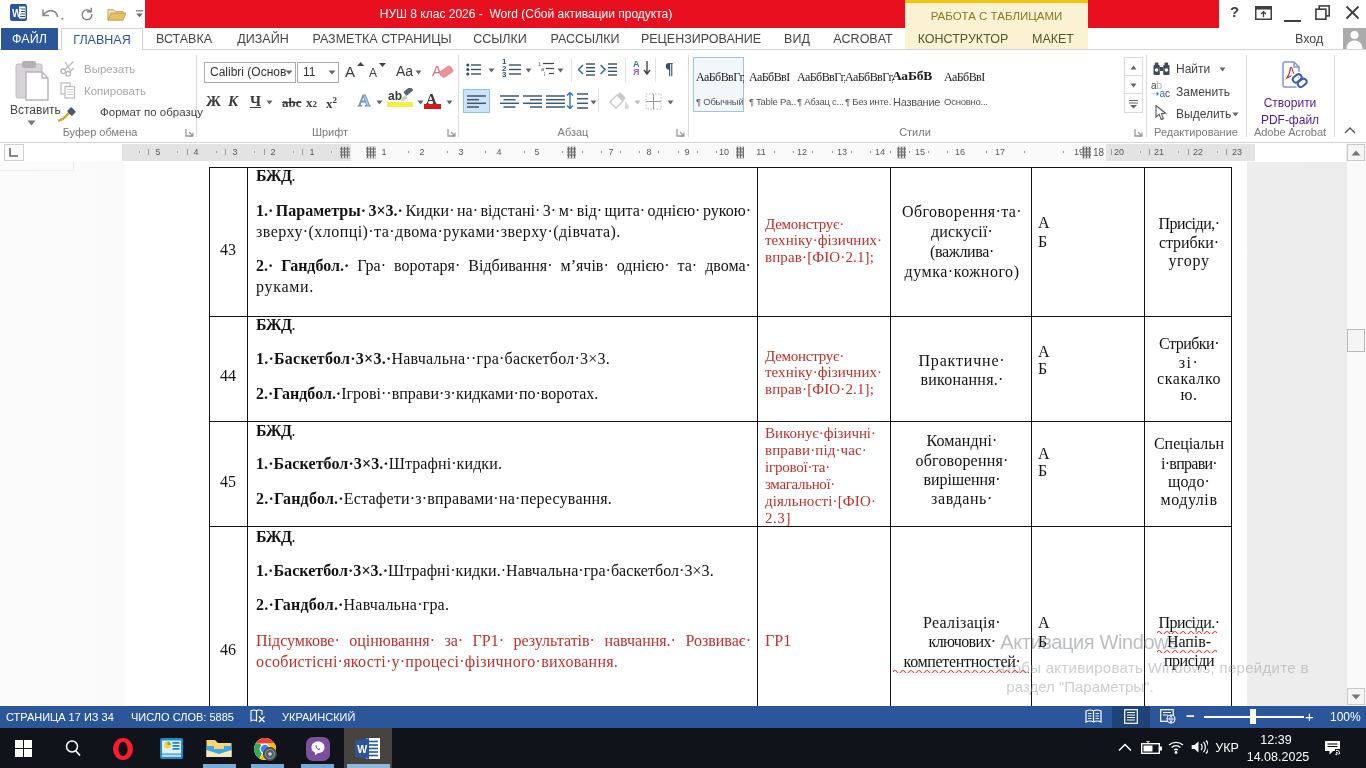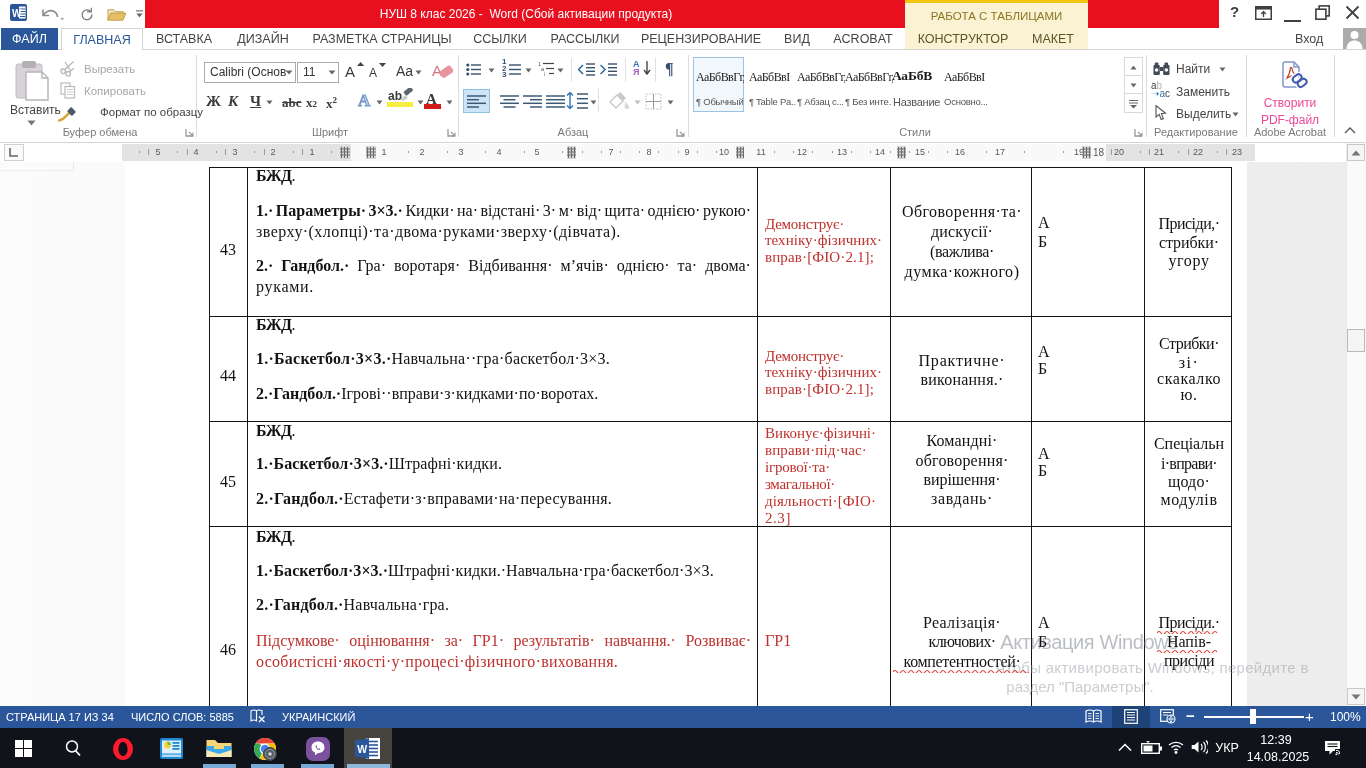--- a/index.html
+++ b/index.html
@@ -472,21 +472,21 @@
   <path d="M10 19 C12 15.5 13.2 12 13.3 9.5 C13.4 8 14.8 8 15 9.5 C15.3 12 16.5 14.5 18.3 16 C16 16.3 12.8 17.3 10 19 Z" fill="none" stroke="#c0392b" stroke-width="1.2"></path>
   <g fill="none" stroke="#ffffff" stroke-width="5">
     <rect x="15.5" y="16.5" width="9.5" height="6" rx="3" transform="rotate(-38 20 19.5)"></rect>
     <rect x="20.5" y="21" width="9.5" height="6" rx="3" transform="rotate(-38 25 24)"></rect>
   </g>
   <g fill="none" stroke="#3f5fad" stroke-width="2">
     <rect x="15.5" y="16.5" width="9.5" height="6" rx="3" transform="rotate(-38 20 19.5)"></rect>
     <rect x="20.5" y="21" width="9.5" height="6" rx="3" transform="rotate(-38 25 24)"></rect>
   </g>
 </svg>
-<div class="a" style="left:1246px;top:95px;width:88px;text-align:center;font-size:12px;color:#ec4899;line-height:16.5px;">Створити<br>PDF-файл</div>
+<div class="a" style="left:1246px;top:95px;width:88px;text-align:center;font-size:12px;color:#4c1d95;line-height:16.5px;">Створити<br>PDF-файл</div>
 <div class="glabel" style="left:1220px;width:140px;">Adobe Acrobat</div>
 <svg class="a" style="left:1344px;top:127px;" width="12" height="7" viewBox="0 0 12 7">
     <path d="M1 6 L6 1 L11 6" fill="none" stroke="#555" stroke-width="1.4"></path>
   </svg>
 
 <div class="a" style="left:0;top:143px;width:1366px;height:19px;background:#fff;"></div>
 <div class="a" style="left:122px;top:144px;width:1133px;height:17px;background:#e3e3e3;"></div>
 <div class="a" style="left:351px;top:144px;width:755px;height:17px;background:#f9f9f9;"></div>
 <div class="a" style="left:4px;top:144px;width:20px;height:17px;background:#fbfbfb;border:1px solid #d0d0d0;"></div>
 <svg class="a" style="left:9px;top:148px;" width="10" height="9" viewBox="0 0 10 9">

